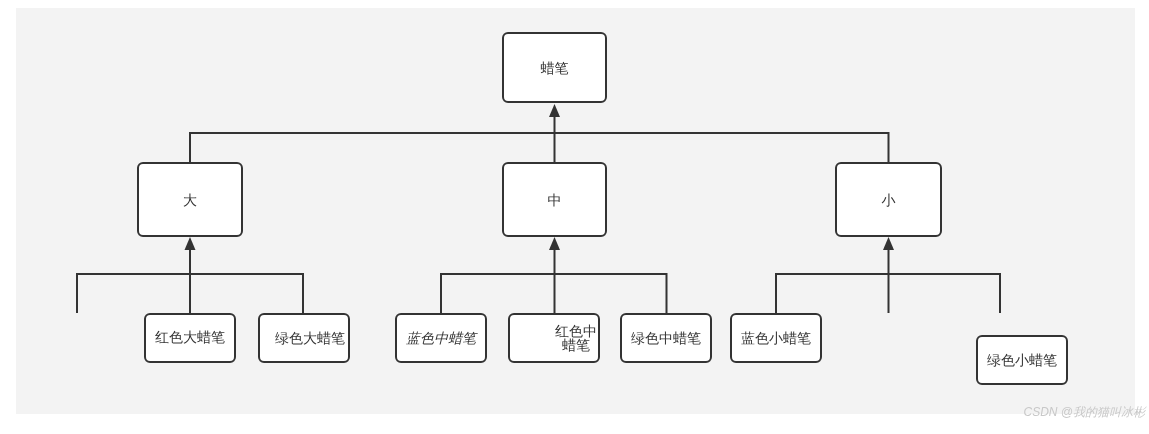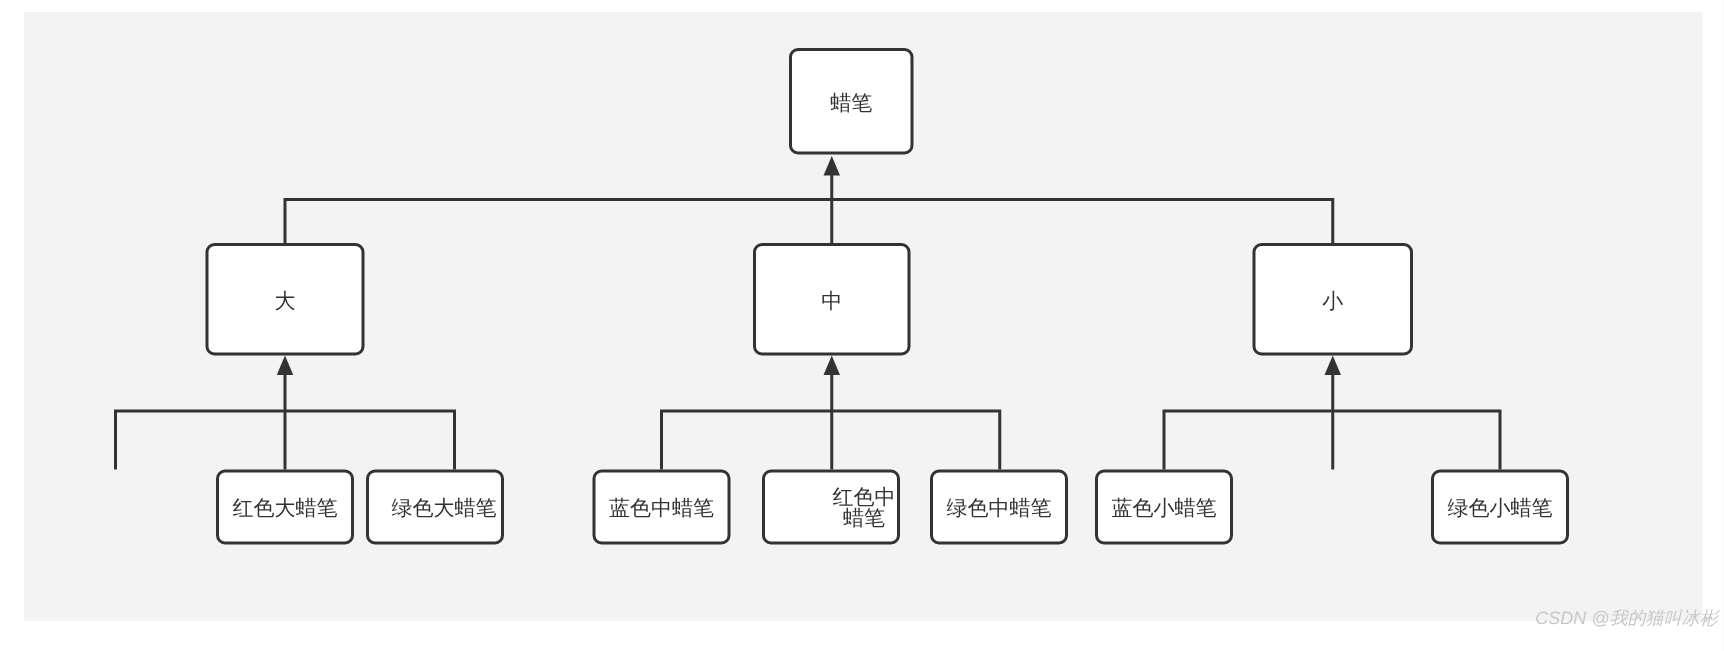--- a/index.html
+++ b/index.html
@@ -42,29 +42,29 @@
     border: 2px solid var(--line);
     border-radius: 6px;
     display: flex;
     align-items: center;
     justify-content: center;
     font-size: 14px;
     color: var(--text);
     text-align: center;
     line-height: 1;
   }
-  .lvl1 { left: 526px; top: 32px;  width: 83px; height: 71px; }
+  .lvl1 { left: 502px; top: 32px;  width: 105px; height: 71px; }
   .lvl2 { top: 162px; height: 75px; }
   .n-large  { left: 137px; width: 106px; }
   .n-medium { left: 502px; width: 105px; }
   .n-small  { left: 835px; width: 107px; }
   .lvl3 { top: 313px; width: 92px; height: 50px; font-size: 14px; }
-  .n-bl { left: 31px; }  .n-rl { left: 144px; } .n-gl { left: 244px; padding-left: 12px; }
-  .n-bm { left: 395px; } .n-rm { left: 508px; padding-left: 44px; } .n-gm { left: 620px; text-align: center; }
-  .n-bs { left: 730px; } .n-rs { left: 842px; } .n-gs { left: 954px; }
+  .n-bl { left: 31px; }  .n-rl { left: 144px; font-family: Liberation Mono, monospace; } .n-gl { left: 258px; padding-left: 12px; }
+  .n-bm { left: 395px; font-style: italic; } .n-rm { left: 508px; padding-left: 44px; } .n-gm { left: 620px; text-align: center; }
+  .n-bs { left: 730px; } .n-rs { left: 842px; } .n-gs { left: 976px; margin-top: 22px; }
   .watermark {
     position: absolute;
     right: 4px; top: 404px;
     font-size: 12px;
     color: var(--watermark);
     white-space: nowrap;
     font-style: italic;
   }
 </style>
 </head>

